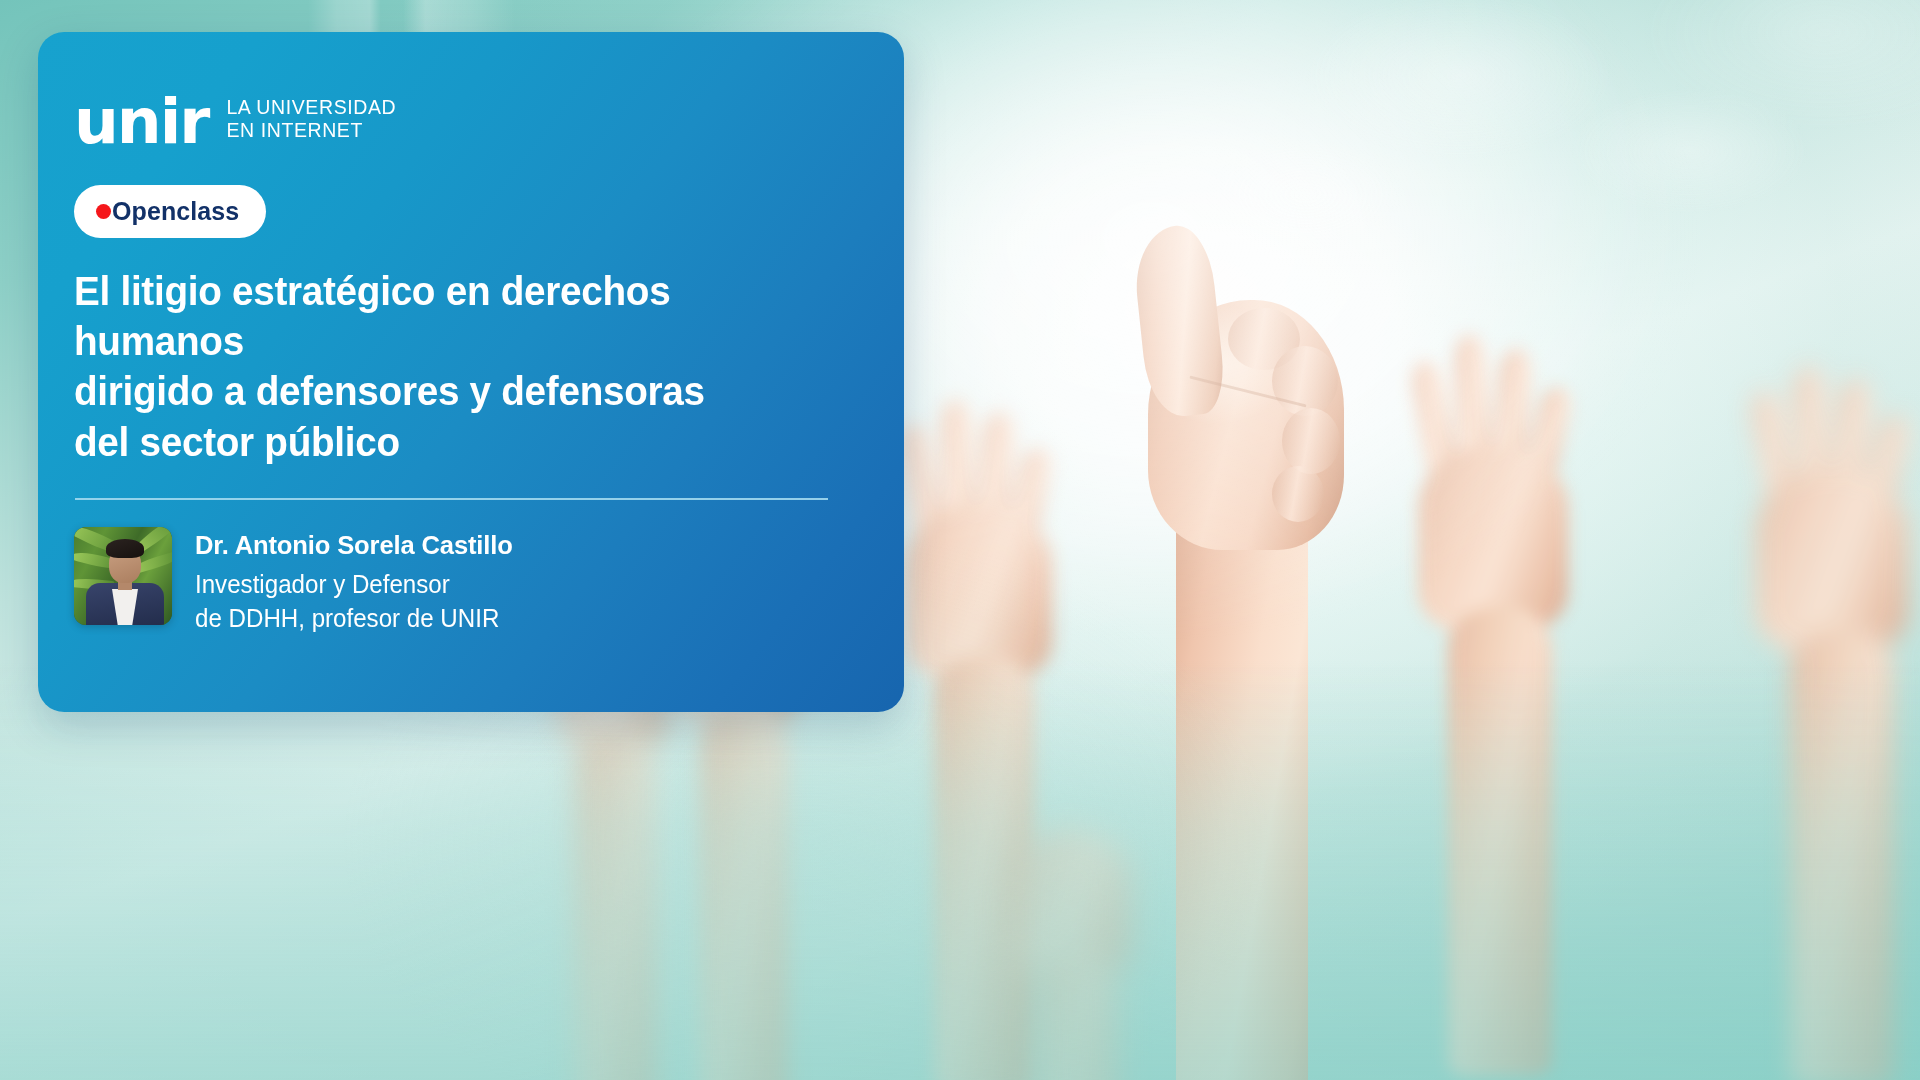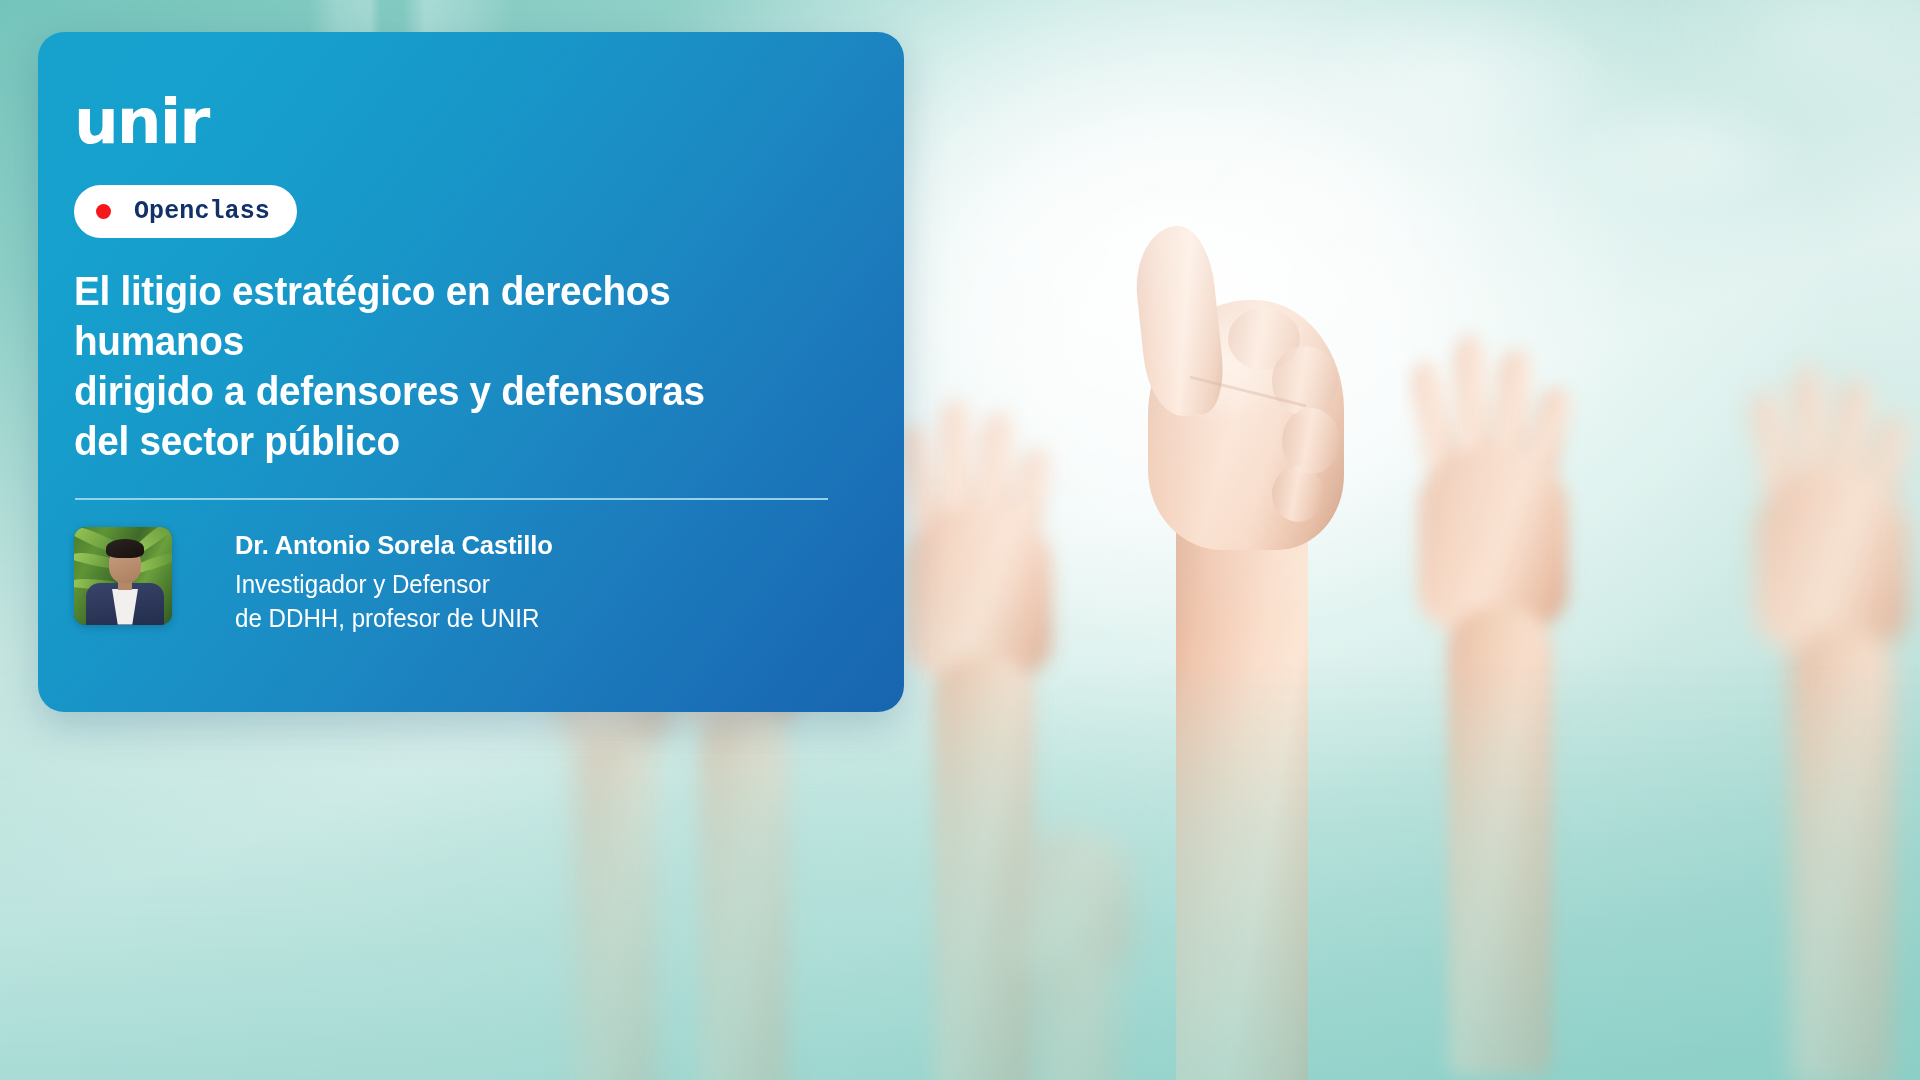--- a/index.html
+++ b/index.html
@@ -193,26 +193,25 @@
     font-size:19.5px;
     font-weight:400;
     line-height:1.18;
     letter-spacing:0.6px;
     padding-bottom:6px;
   }
   .logo-sub div { white-space:nowrap; }
 
   
   .badge {
-    display:inline-flex; align-items:center; gap:23px;
+    display:inline-flex; align-items:center; gap:1px;
     background:#ffffff;
     border-radius:999px;
     padding:12px 27px 12px 22px;
     margin-top:37px;
-    font-family:Liberation Mono, monospace;
   }
   .badge-dot {
     width:15px; height:15px; border-radius:50%;
     background:#f5171b;
     flex:none;
   }
   .badge-label {
     color:#123168;
     font-size:25px;
     font-weight:700;
@@ -327,21 +326,21 @@
     border-radius:14px 14px 0 0;
     background:linear-gradient(170deg,#38446b,#232d4c);
   }
   .avatar .shirt {
     position:absolute; left:38px; bottom:0;
     width:26px; height:36px;
     background:#f2f0ee;
     clip-path:polygon(0 0, 100% 0, 78% 100%, 22% 100%);
   }
 
-  .speaker-text { padding-top:3px;margin-left:40px; }
+  .speaker-text { padding-top:3px; }
   .speaker-name {
     color:#ffffff;
     font-size:26.5px;
     font-weight:700;
     letter-spacing:-0.15px;
     transform:scaleX(0.965);
     transform-origin:left center;
     white-space:nowrap;
   }
   .speaker-role {
@@ -429,20 +428,24 @@
 
   </div>
 
   <div class="haze"></div>
   <div class="bg-bottom"></div>
 
   <div class="card">
 
     <div class="logo-row">
       <div class="logo-wordmark">unir</div>
+      <div class="logo-sub">
+        <div>LA UNIVERSIDAD</div>
+        <div>EN INTERNET</div>
+      </div>
     </div>
 
     <div class="badge">
       <span class="badge-dot"></span>
       <span class="badge-label">Openclass</span>
     </div>
 
     <div class="headline">El litigio estratégico en derechos humanos
 dirigido a defensores y defensoras
 del sector público</div>

